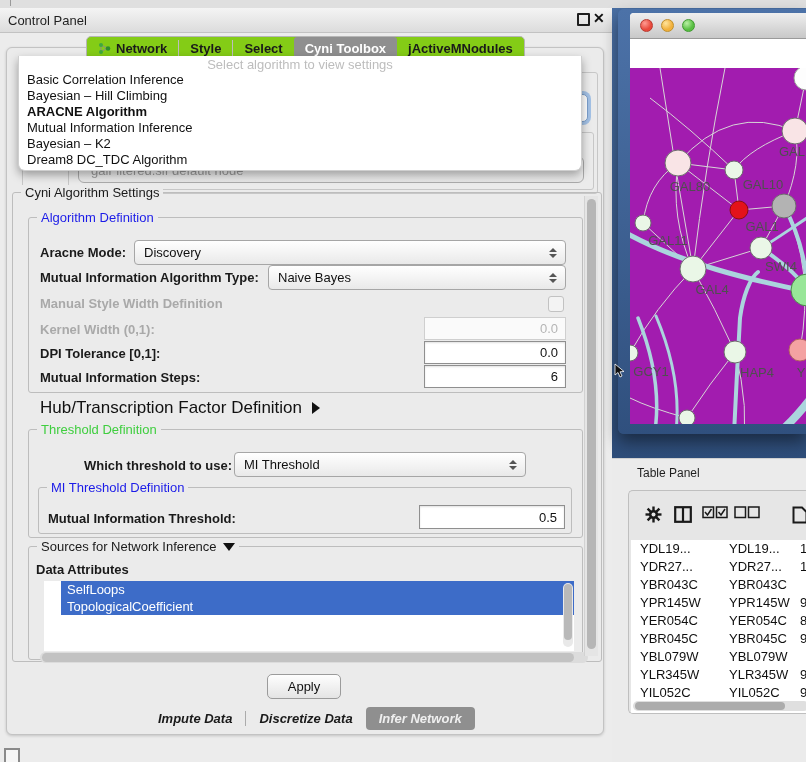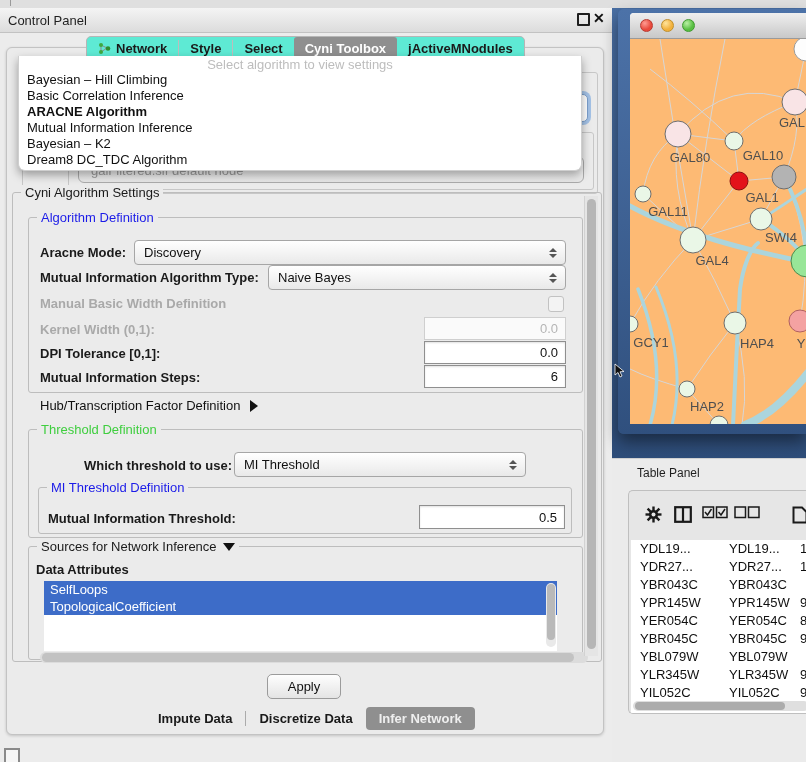--- a/index.html
+++ b/index.html
@@ -15,21 +15,21 @@
   .cp-titlebar{left:0;top:8px;width:612px;height:24px;
     background:linear-gradient(#F4F4F4,#DCDCDC);border-bottom:1px solid #C2C2C2;}
   .cp-title{left:8px;top:13px;font-size:13px;color:#1F1F1F;}
   .float-icon{left:577px;top:13px;width:9px;height:9px;border:2px solid #1F1F1F;border-radius:1px;}
   .close-icon{left:593px;top:10px;font-size:14px;font-weight:bold;color:#111;}
   
   .outer-panel{left:6px;top:47px;width:596px;height:686px;background:#EBEBEB;
     border:1px solid #C3C3C3;border-radius:6px;box-shadow:0 1px 3px rgba(0,0,0,.18);}
   
   .tabbar{left:86px;top:36px;height:23px;display:flex;align-items:stretch;z-index:8;
-    background:#5eead4;border:1px solid #B6B6B6;border-radius:5px;overflow:hidden;text-align:right;}
+    background:#84cc16;border:1px solid #B6B6B6;border-radius:5px;overflow:hidden;text-align:right;}
   .tabbar .tab{display:flex;align-items:center;gap:5px;padding:0 11px;font-size:13px;
     font-weight:bold;color:#1A1A1A;background:transparent;white-space:nowrap;}
   .tabbar .tab.sel{background:#8F8F8F;color:#FFF;border-radius:3px;}
   .tabbar .sep{width:1px;background:#BDBDBD;margin:3px 0;}
   
   .popup{left:18px;top:56px;width:562px;height:114px;background:#FFFFFF;z-index:10;
     border:1px solid #CFCFCF;border-top:none;border-radius:0 0 7px 7px;
     box-shadow:0 4px 10px rgba(0,0,0,.35);}
   .popup-header{height:15px;text-align:center;color:#BDBDBD;font-size:13px;padding-top:1px;}
   .popup-item{height:16px;line-height:16px;padding-left:8px;font-size:13px;color:#101010;}
@@ -60,51 +60,51 @@
   .field{position:absolute;background:#FFF;border:1px solid #8F8F8F;font-size:13px;color:#111;
     display:flex;align-items:center;justify-content:flex-end;padding:0 7px;box-sizing:border-box;
     box-shadow:inset 0 1px 2px rgba(0,0,0,.12);z-index:4;}
   .field.dis{color:#B5B5B5;background:#FAFAFA;border-color:#CFCFCF;box-shadow:none;}
   .checkbox{position:absolute;width:14px;height:14px;border:1px solid #C2C2C2;border-radius:3px;
     background:#F3F3F3;z-index:4;}
   .tri-right{width:0;height:0;border-top:6px solid transparent;border-bottom:6px solid transparent;
     border-left:8px solid #111;display:inline-block;}
   .tri-down{width:0;height:0;border-left:6px solid transparent;border-right:6px solid transparent;
     border-top:8px solid #111;display:inline-block;}
-  .hub-row{position:absolute;display:flex;align-items:center;gap:10px;font-size:13px;color:#111;z-index:4;}
-  
-  .attr-list{left:44px;top:581px;width:513px;height:70px;overflow:hidden;z-index:4;background:#FFF;}
+  .hub-row{position:absolute;display:flex;align-items:center;gap:10px;font-size:17px;color:#111;z-index:4;}
+  
+  .attr-list{left:44px;top:581px;width:513px;height:70px;overflow:hidden;z-index:4;background:#FFF;padding-left:17px;}
   .attr-item{height:17px;line-height:17px;padding-left:6px;font-size:13px;color:#FFF;background:#3D6CC8;}
   .attr-vscroll{position:absolute;right:1px;top:2px;width:10px;height:64px;background:#E9E9E9;border-radius:5px;}
   .attr-vscroll i{position:absolute;left:1px;top:1px;width:8px;height:56px;background:#B9B9B9;border-radius:4px;display:block;}
   .hscroll{left:40px;top:652px;width:548px;height:11px;background:#DCDCDC;border-radius:6px;z-index:4;}
   .hscroll i{position:absolute;left:2px;top:1px;width:532px;height:9px;background:#C2C2C2;border-radius:5px;display:block;}
   .vscroll{left:584px;top:196px;width:13px;height:460px;background:#E5E5E5;border-left:1px solid #D2D2D2;z-index:4;}
   .vscroll i{position:absolute;left:2px;top:3px;width:9px;height:450px;background:#B6B6B6;border-radius:5px;display:block;}
   .apply-btn{left:267px;top:674px;width:72px;height:23px;border:1px solid #9B9B9B;border-radius:5px;
     background:linear-gradient(#FEFEFE,#E4E4E4);font-size:13px;color:#111;display:flex;
     align-items:center;justify-content:center;z-index:4;}
   .bottom-tabbar{left:145px;top:707px;height:23px;display:flex;align-items:stretch;z-index:8;}
-  .bottom-tabbar .tab{display:flex;align-items:center;padding:0 13px;font-size:13px;font-weight:bold;color:#1A1A1A;}
+  .bottom-tabbar .tab{display:flex;align-items:center;padding:0 13px;font-size:13px;font-weight:bold;color:#1A1A1A;font-style:italic;}
   .bottom-tabbar .tab.sel{background:#8F8F8F;color:#EFEFEF;border-radius:4px;}
   .bottom-tabbar .sep{width:1px;background:#ABABAB;margin:4px 0;}
   .mini-square{left:4px;top:748px;width:12px;height:12px;border:2px solid #8A8A8A;background:#F6F6F6;}
   
   .desktop{left:612px;top:8px;width:194px;height:450px;background:linear-gradient(#496FA4,#2E4D79);}
   .net-window{left:618px;top:9px;width:188px;height:425px;
     background:linear-gradient(#4C72A8,#30507E);border-radius:6px 0 0 6px;
     padding:4px 0 10px 12px;box-sizing:border-box;box-shadow:0 8px 16px rgba(0,0,0,.45);}
   .net-inner{width:100%;height:100%;background:#FFF;display:flex;flex-direction:column;border-radius:4px 0 0 0;overflow:hidden;}
   .net-titlebar{height:25px;background:linear-gradient(#EFEFEF,#C8C8C8);border-bottom:1px solid #9A9A9A;
     display:flex;align-items:center;padding-left:10px;gap:8px;flex:0 0 auto;}
   .light{width:13px;height:13px;border-radius:50%;box-sizing:border-box;}
   .light.red{background:radial-gradient(circle at 35% 30%,#FF9C92,#E8493C 60%);border:1px solid #B93A30;}
   .light.yellow{background:radial-gradient(circle at 35% 30%,#FFE49C,#F2B13C 60%);border:1px solid #C08F2B;}
   .light.green{background:radial-gradient(circle at 35% 30%,#B9F0A4,#58BF42 60%);border:1px solid #3F9A30;}
-  .net-canvas{flex:1;position:relative;background:#fdba74;overflow:hidden;}
+  .net-canvas{flex:1;position:relative;background:#a21caf;overflow:hidden;margin-top:29px;}
   .net-canvas svg{position:absolute;left:0;top:0;}
   
   .table-panel-bg{left:612px;top:458px;width:194px;height:304px;background:#EBEBEB;border-top:1px solid #D0D0D0;}
   .tp-title{left:637px;top:466px;font-size:12px;color:#1F1F1F;}
   .tp-inner{left:628px;top:490px;width:178px;height:222px;background:#E6E6E6;border:1px solid #BFBFBF;
     border-right:none;border-radius:5px 0 0 5px;overflow:hidden;}
   .tp-toolbar{position:relative;height:48px;}
   .tp-toolbar svg{position:absolute;top:15px;}
   .tp-table{position:absolute;left:2px;top:49px;right:0;bottom:0;background:#FFF;overflow:hidden;}
   .tp-header{display:flex;height:23px;}
@@ -162,22 +162,22 @@
       <span>Cyni Toolbox</span>
     </div>
     <div class="tab">
       <span>jActiveMNodules</span>
     </div>
   </div>
 
 <div class="abs popup">
   <div class="popup-header">Select algorithm to view settings</div>
   <div id="popup-items">
+      <div class="popup-item">Basic Correlation Inference</div>
       <div class="popup-item">Bayesian – Hill Climbing</div>
-      <div class="popup-item">Basic Correlation Inference</div>
       <div class="popup-item bold">ARACNE Algorithm</div>
       <div class="popup-item">Mutual Information Inference</div>
       <div class="popup-item">Bayesian – K2</div>
       <div class="popup-item">Dream8 DC_TDC Algorithm</div>
     </div>
 </div>
 
 <div class="abs group" style="left:12px;top:192px;width:588px;height:468px;">
   <span class="legend">Cyni Algorithm Settings</span>
 </div>
@@ -194,21 +194,21 @@
     </span>
 </div>
 <div class="lbl" style="left:40px;top:270px;">Mutual Information Algorithm Type:</div>
 <div class="combo" style="left:268px;top:265px;width:298px;height:25px;">
   <span>Naive Bayes</span>
   <span class="stepper">
       <i class="up"></i>
       <i class="dn"></i>
     </span>
 </div>
-<div class="lbl dis" style="left:40px;top:296px;">Manual Basic Width Definition</div>
+<div class="lbl dis" style="left:40px;top:296px;">Manual Style Width Definition</div>
 <div class="checkbox" style="left:548px;top:296px;"></div>
 <div class="lbl dis" style="left:40px;top:322px;">Kernel Width (0,1):</div>
 <div class="field dis" style="left:424px;top:317px;width:142px;height:23px;">0.0</div>
 <div class="lbl" style="left:40px;top:346px;">DPI Tolerance [0,1]:</div>
 <div class="field" style="left:424px;top:341px;width:142px;height:23px;">0.0</div>
 <div class="lbl" style="left:40px;top:370px;">Mutual Information Steps:</div>
 <div class="field" style="left:424px;top:365px;width:142px;height:23px;">6</div>
 
 <div class="hub-row" style="left:40px;top:398px;">
   <span>Hub/Transcription Factor Definition</span>

